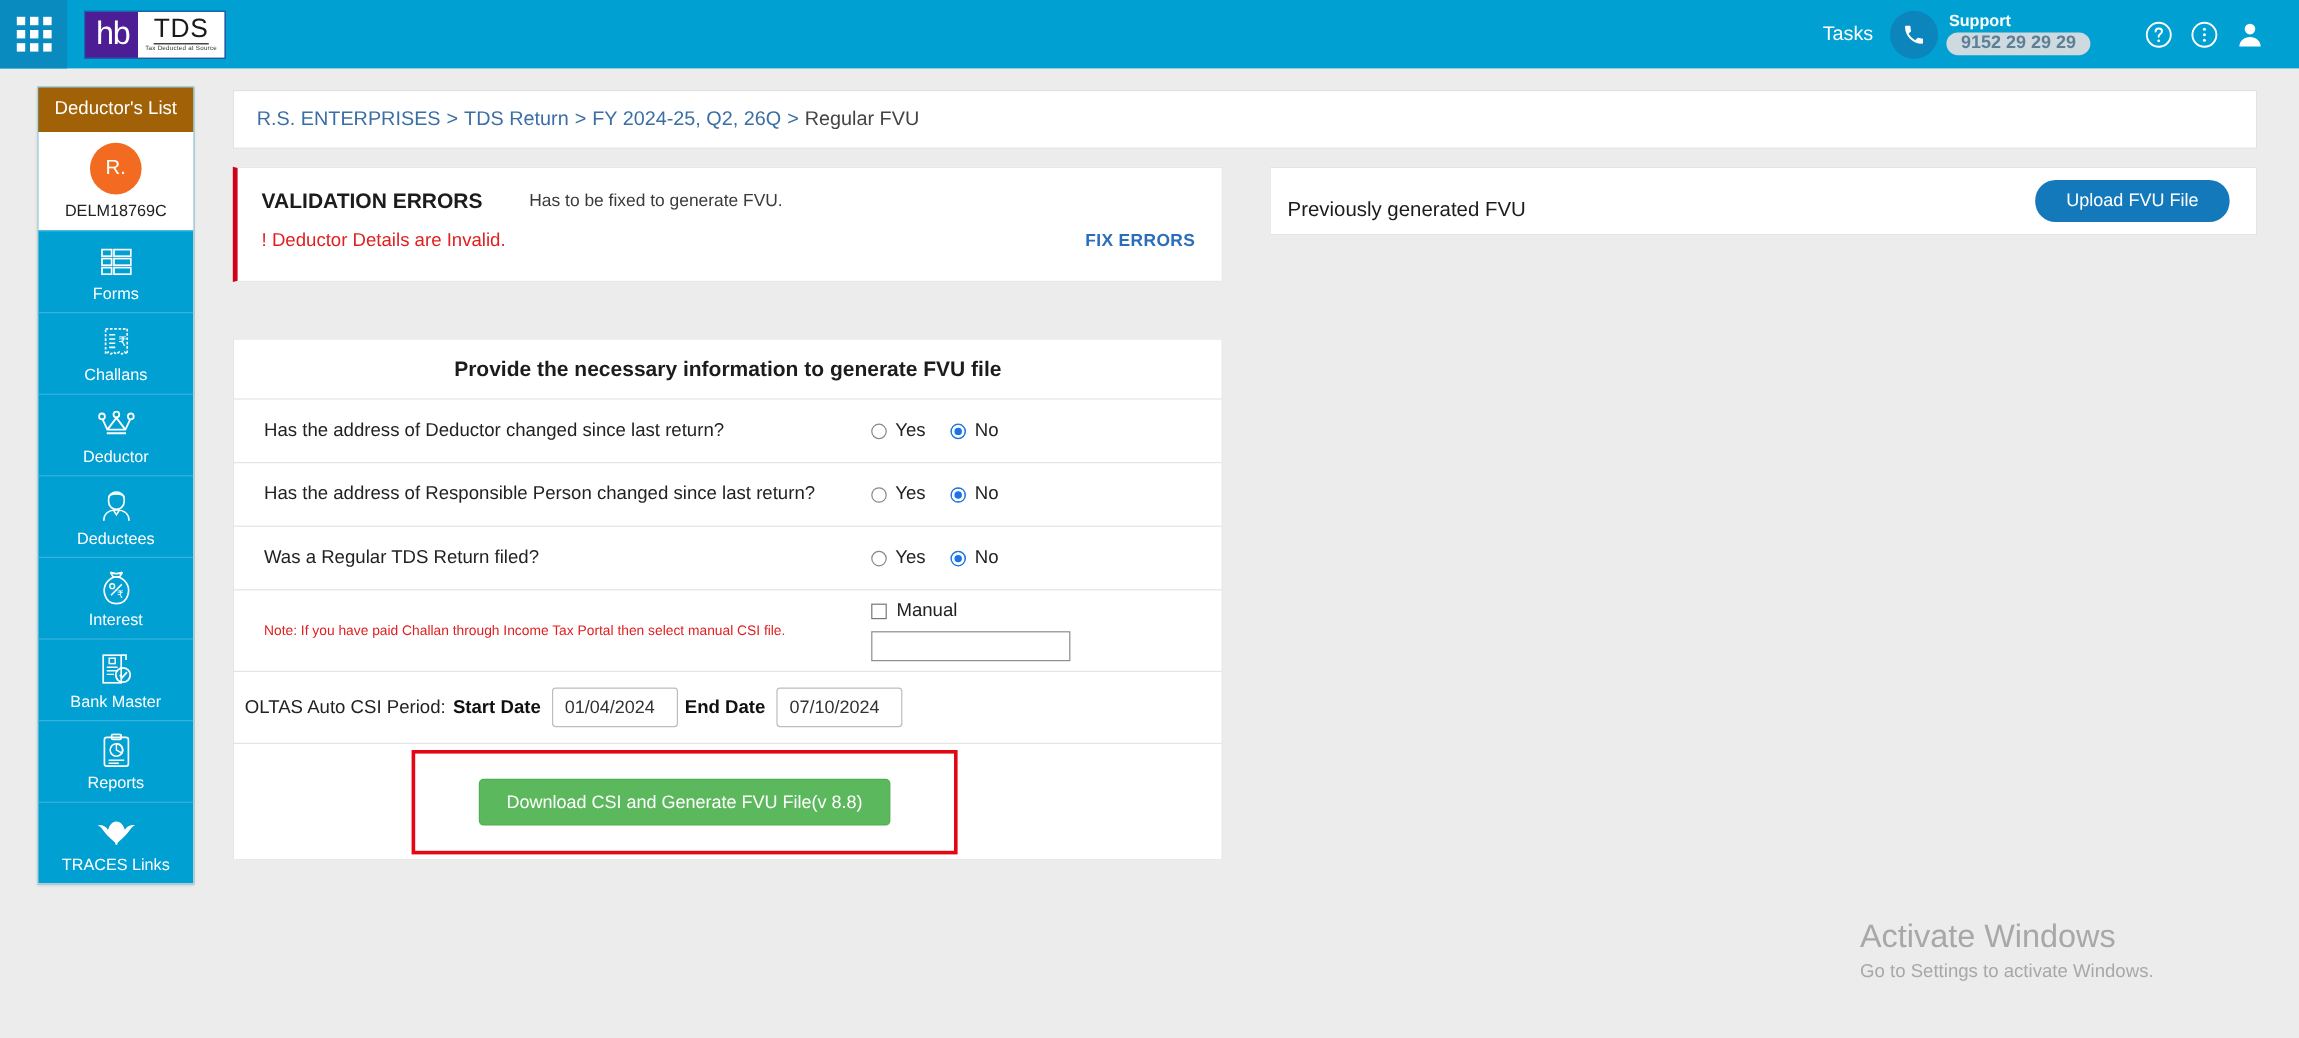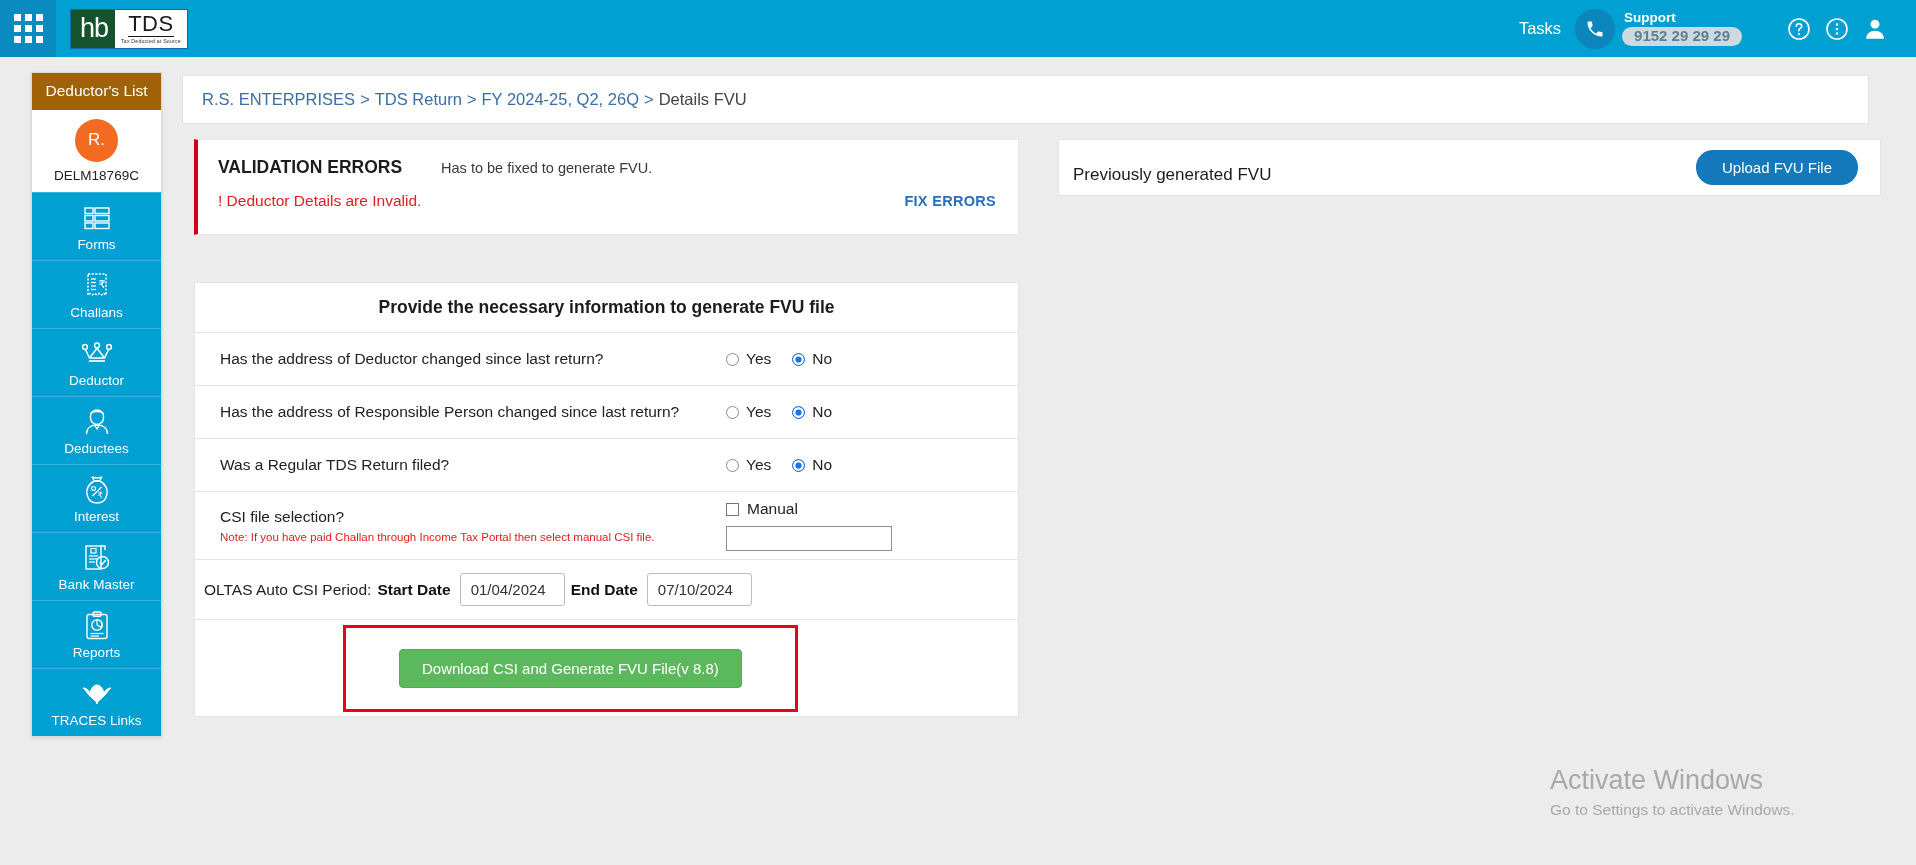--- a/index.html
+++ b/index.html
@@ -29,21 +29,21 @@
     grid-template-columns: repeat(3, 7px);
     grid-template-rows: repeat(3, 7px);
     gap: 4px;
   }
   .apps-grid i { background: #ffffff; display: block; width: 7px; height: 7px; }
 
   .logo {
     margin-left: 14px;
     height: 40px;
     display: flex; align-items: stretch;
-    background: #14532d;
+    background: #4c1d95;
     border: 1px solid #0f6ca8;
     cursor: pointer;
   }
   .logo-hb {
     color: #ffffff;
     font-size: 27px;
     font-weight: 400;
     letter-spacing: -1px;
     padding: 0 7px 0 9px;
     display: flex; align-items: center;
@@ -169,21 +169,21 @@
   .sb-item:first-of-type { border-top: none; }
   .sb-item .ico { height: 32px; display: flex; align-items: center; justify-content: center; }
   .sb-item .ico svg { stroke: #ffffff; fill: none; stroke-width: 1.5; }
   .sb-label {
     color: #ffffff; font-size: 13.5px; margin-top: 3px;
   }
 
   
   .breadcrumb-bar {
     position: absolute;
-    top: 75px; left: 182px;
+    top: 75px; left: 194px;
     width: 1687px; height: 49px;
     background: #ffffff;
     border: 1px solid #e2e2e2;
     display: flex; align-items: center;
     padding-left: 19px;
     font-size: 16.5px;
   }
   .crumb-link { color: #3a6ea5; cursor: pointer; }
   .crumb-sep { color: #3a6ea5; margin: 0 5px; }
   .crumb-current { color: #444; }
@@ -545,21 +545,21 @@
 
 </div>
 
 <div class="breadcrumb-bar">
   <span class="crumb-link">R.S. ENTERPRISES</span>
   <span class="crumb-sep">&gt;</span>
   <span class="crumb-link">TDS Return</span>
   <span class="crumb-sep">&gt;</span>
   <span class="crumb-link">FY 2024-25, Q2, 26Q</span>
   <span class="crumb-sep">&gt;</span>
-  <span class="crumb-current">Details FVU</span>
+  <span class="crumb-current">Regular FVU</span>
 </div>
 
 <div class="val-panel">
   <div class="val-title-row">
     <span class="val-title">VALIDATION ERRORS</span>
     <span class="val-sub">Has to be fixed to generate FVU.</span>
   </div>
   <div class="val-err-row">
     <span class="val-err">! Deductor Details are Invalid.</span>
     <span class="val-fix">FIX ERRORS</span>
@@ -601,21 +601,20 @@
         <span class="rbtn"></span>
         <span class="rlabel">Yes</span>
         <span class="rbtn on"></span>
         <span class="rlabel">No</span>
       </div>
     </div>
   </div>
 
   <div class="form-row">
     <div class="fr-label">
-      <div>CSI file selection?</div>
       <div class="fr-note">Note: If you have paid Challan through Income Tax Portal then select manual CSI file.</div>
     </div>
     <div class="fr-control">
       <div class="manual-wrap">
         <div class="manual-row">
           <span class="cbox"></span>
           <span class="rlabel">Manual</span>
         </div>
         <input class="manual-input" type="text" value="" style="">
       </div>

